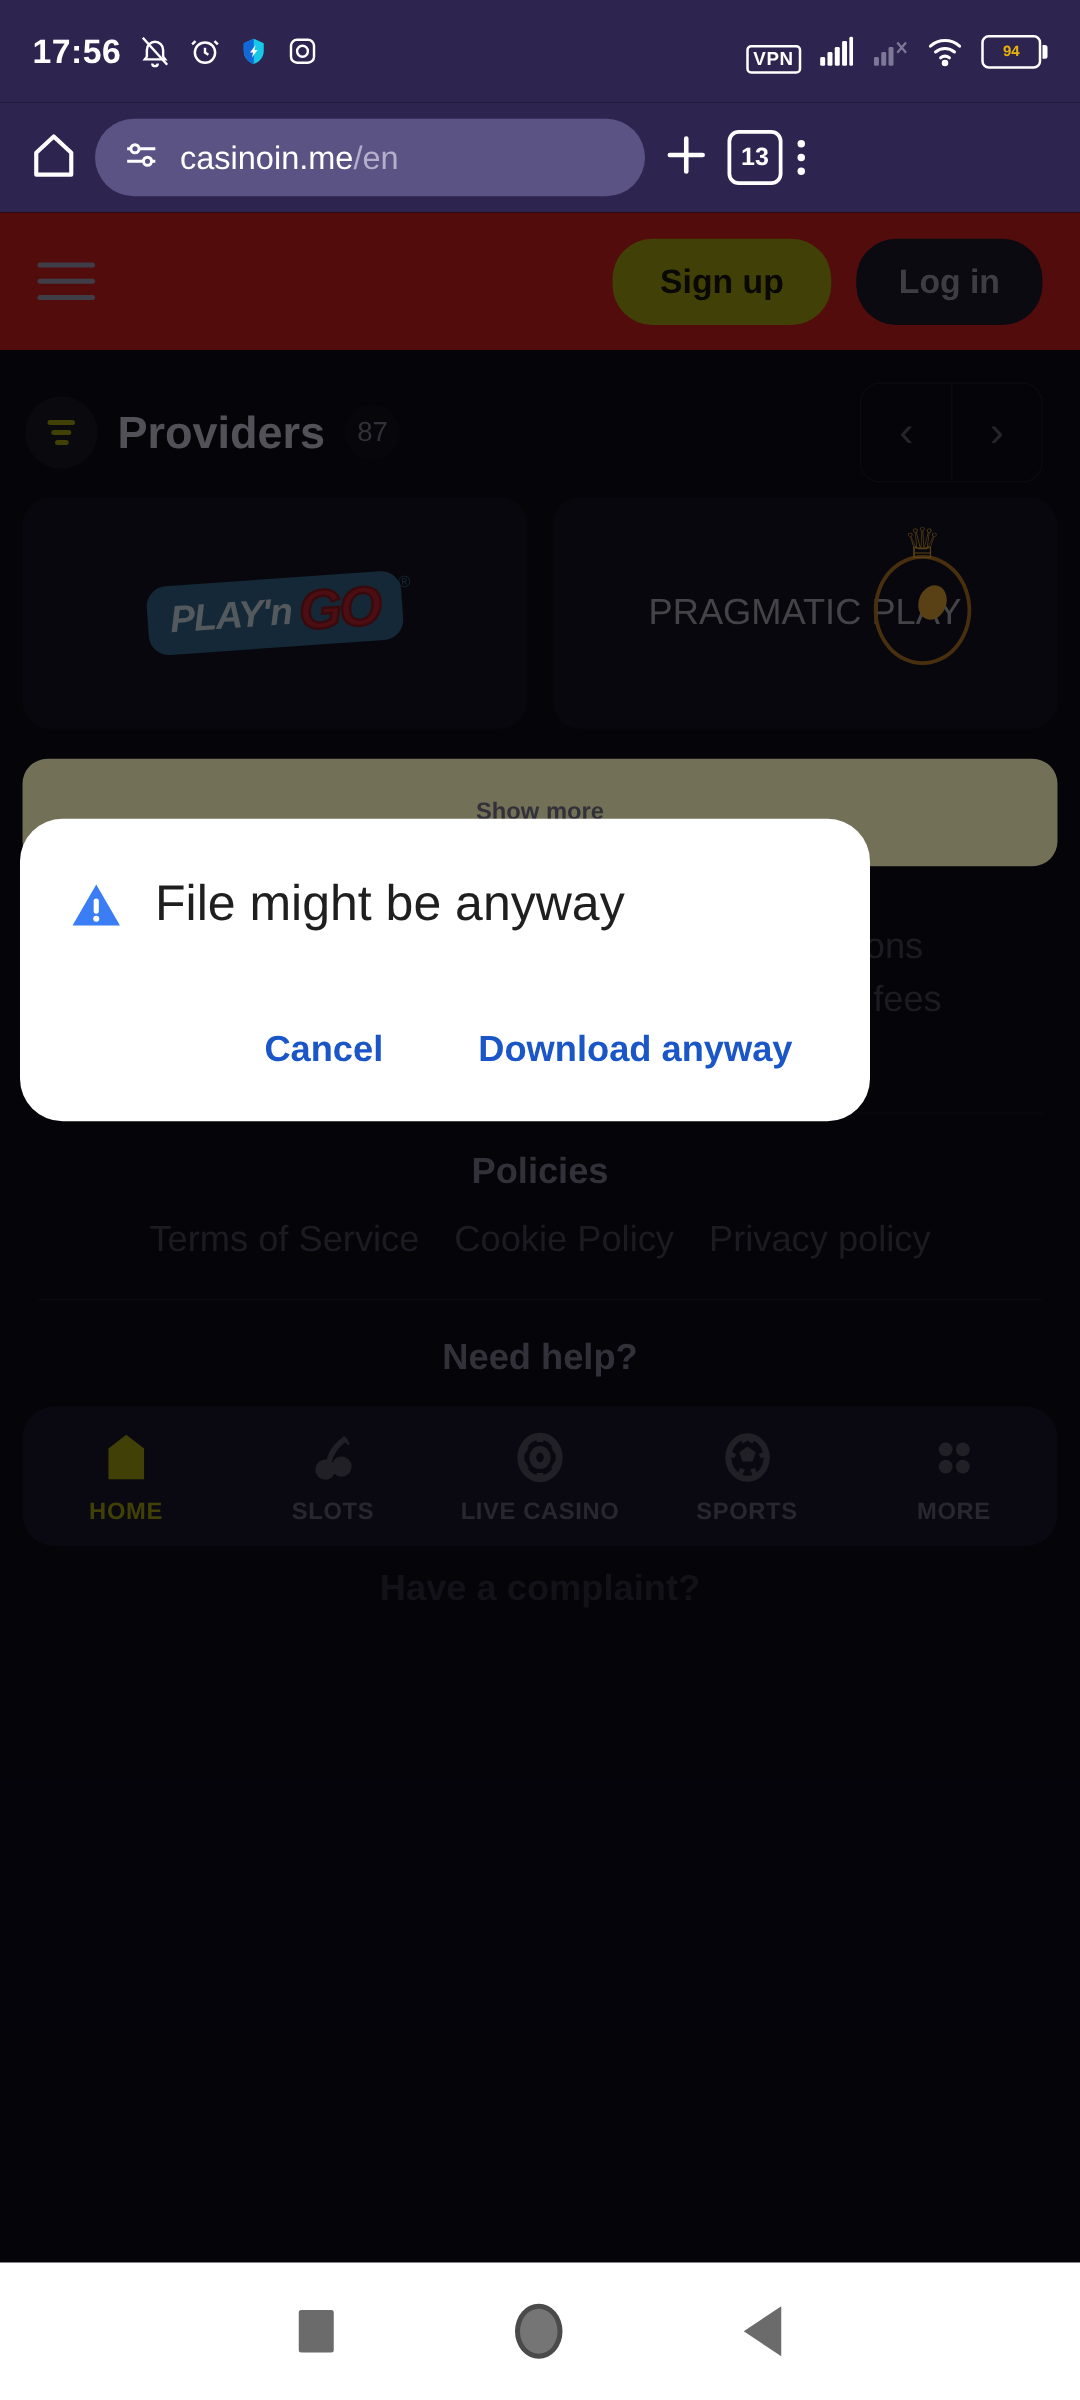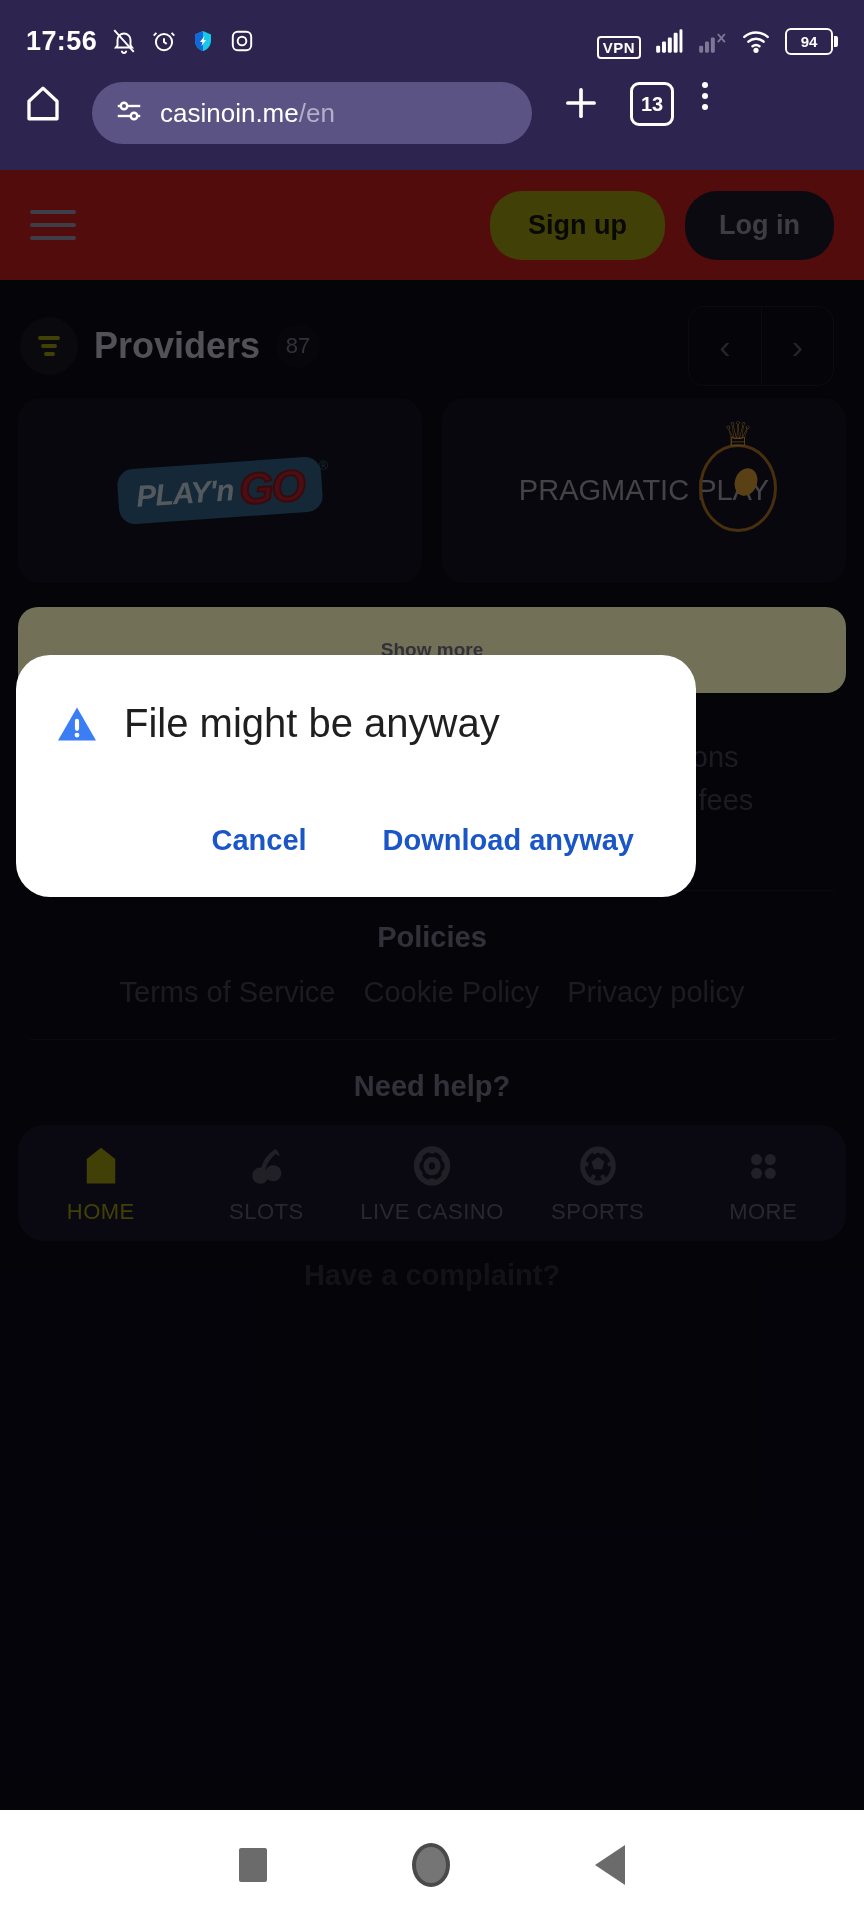--- a/index.html
+++ b/index.html
@@ -26,29 +26,29 @@
     border:2.5px solid #fff; border-radius:4px;
     color:#fff; font-size:15px; font-weight:bold;
     padding:1px 4px; letter-spacing:.5px;margin-top:12px;
   }
   .batt {
     display:flex; align-items:center;
   }
   .batt-body {
     border:2.5px solid #fff; border-radius:6px;
     width:48px; height:27px; display:flex; align-items:center; justify-content:center;
-    color:#ffffff; font-size:15px; font-weight:bold;
+    color:#eab308; font-size:12px; font-weight:bold;
   }
   .batt-cap { width:4px; height:11px; background:#fff; border-radius:0 2px 2px 0; margin-left:1px; }
 
   
   .browserbar {
     position:absolute; top:82px; left:0; width:864px; height:88px;
     background:#2d2450;
-    display:flex; padding:0 22px; gap:28px;
+    display:flex; align-items:center; padding:0 22px; gap:12px;
   }
   .omnibox {
     flex:1; height:62px; background:#5b5383; border-radius:31px;
     display:flex; align-items:center; padding:0 22px; gap:16px;
     max-width:440px;
   }
   .omni-url { color:#fff; font-size:26px; white-space:nowrap; }
   .omni-url .path { color:#b4aecb; }
   .tabcount {
     width:44px; height:44px; border:3px solid #fff; border-radius:9px;
@@ -150,21 +150,21 @@
   .flink { color:#3f3d4c; font-size:29px; text-decoration:none; cursor:pointer; }
   .fdiv { height:1px; background:#191727; margin:30px 10px; }
   .fhead { text-align:center; color:#6f6c7e; font-size:29px; font-weight:bold; margin:26px 0 22px; }
 
   
   .tabbar {
     margin:14px 18px 0; background:#181527; border-radius:26px;
     display:flex; padding:20px 0 16px;
   }
   .tab { flex:1; display:flex; flex-direction:column; align-items:center; gap:12px; cursor:pointer; }
-  .tab-label { font-size:22px; font-weight:normal; letter-spacing:.5px; color:#5a5766; }
+  .tab-label { font-size:19px; font-weight:bold; letter-spacing:.5px; color:#5a5766; }
   .tab.active .tab-label { color:#8e8e10; }
   .tab-ico { height:42px; display:flex; align-items:center; justify-content:center; }
   .complaint { text-align:center; color:#2a2838; font-size:29px; font-weight:bold; margin-top:18px; }
 
   
   .scrim { position:absolute; inset:170px 0 110px 0; background:rgba(0,0,0,0.55); }
   .dialog {
     position:absolute; left:16px; top:655px; width:680px;
     background:#fff; border-radius:34px; padding:46px 40px 26px;
   }

